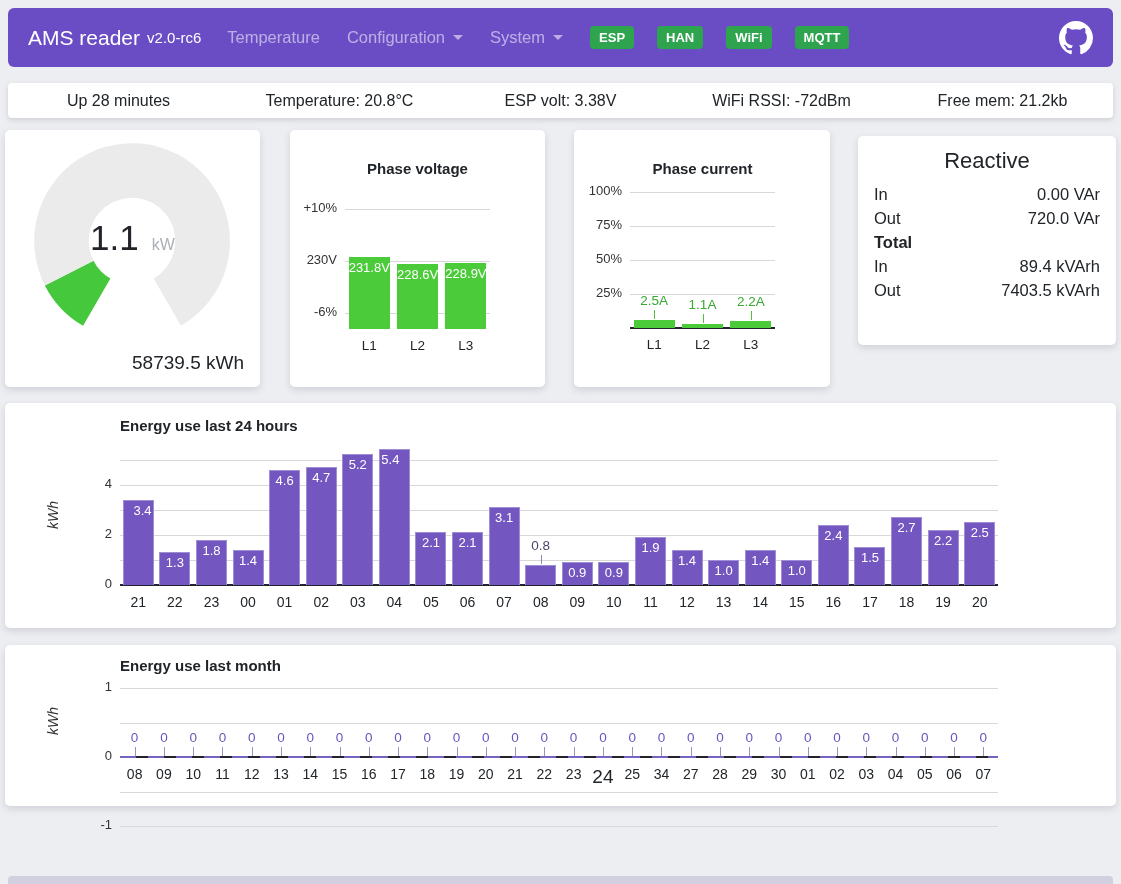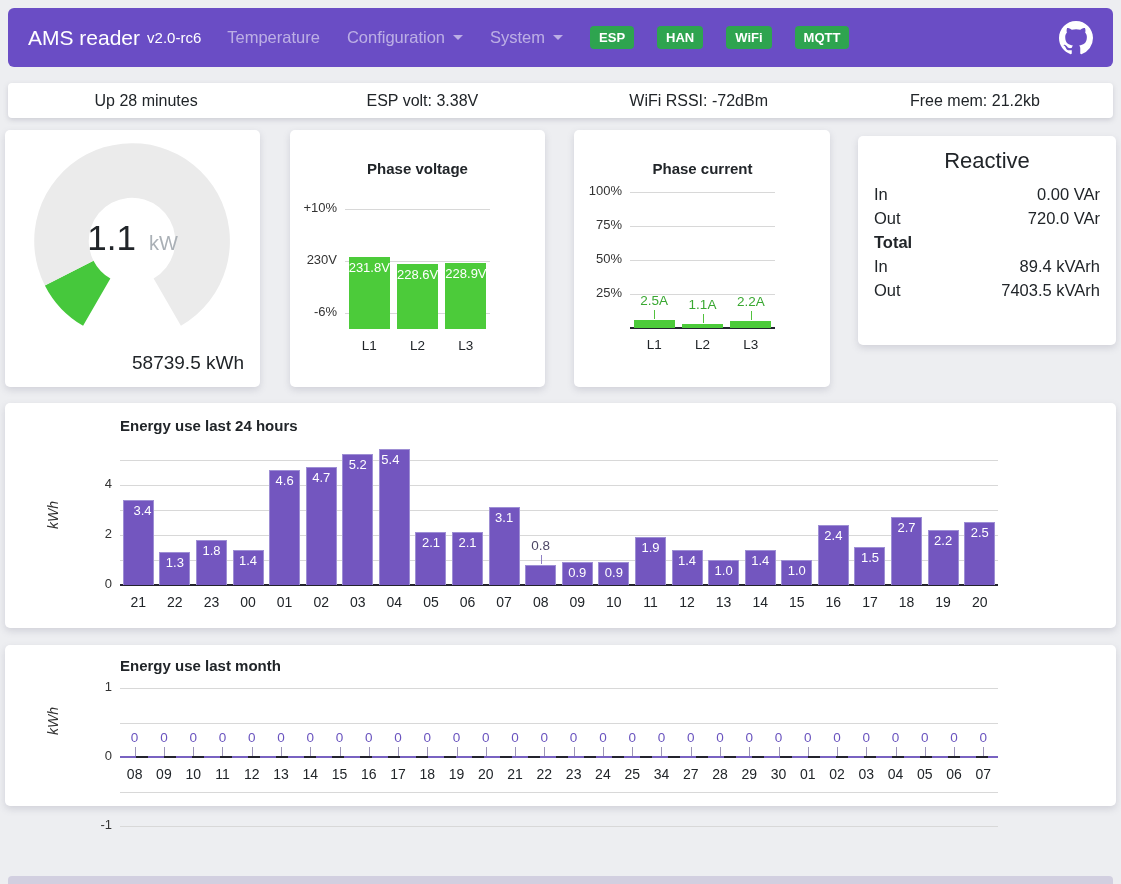--- a/index.html
+++ b/index.html
@@ -31,21 +31,21 @@
   .bar{position:absolute;box-sizing:border-box;}
   .bar-green{background:#4ccb3a;}
   .bar-purple{background:#7356bf;border:1px solid #9e8fd4;border-bottom:none;}
   .blab-in{position:absolute;text-align:center;color:#fff;font-size:13px;}
   .blab-out{position:absolute;text-align:center;font-size:13.5px;}
   .btick{position:absolute;width:1px;height:9px;}
   .ylab{position:absolute;width:56px;text-align:center;font-style:italic;font-size:14px;color:#333;transform:rotate(-90deg);}
   
   .gauge-svg{position:absolute;left:24px;top:8px;}
   .gauge-value{position:absolute;left:0;top:88px;width:100%;text-align:center;color:#212529;font-size:35px;}
-  .gauge-unit{font-size:20px;color:#aab0b6;margin-left:13px;}
+  .gauge-unit{font-size:16px;color:#aab0b6;margin-left:13px;}
   .gauge-label{position:absolute;left:0;top:132px;width:100%;text-align:center;font-size:18px;color:#212529;}
   .gauge-total{position:absolute;right:16px;bottom:13px;font-size:19px;color:#212529;}
   
   .rx-title{text-align:center;font-size:22px;color:#212529;padding-top:12px;}
   .rx-body{padding:8px 16px 0 16px;}
   .rx-head{font-size:16.5px;font-weight:bold;color:#212529;height:24px;line-height:24px;}
   .rx-row{display:flex;justify-content:space-between;font-size:16.5px;color:#212529;height:24px;line-height:24px;}
   .bottom-strip{position:absolute;left:8px;top:876px;width:1105px;height:8px;background:#d2cfe0;border-radius:4px 4px 0 0;}
 </style>
 </head>
@@ -75,20 +75,21 @@
     </div>
     <span class="gh">
       <svg width="34" height="34" viewBox="0 0 16 16" fill="#ffffff" aria-hidden="true">
         <path d="M8 0C3.58 0 0 3.58 0 8c0 3.54 2.29 6.53 5.47 7.59.4.07.55-.17.55-.38 0-.19-.01-.82-.01-1.49-2.01.37-2.53-.49-2.69-.94-.09-.23-.48-.94-.82-1.13-.28-.15-.68-.52-.01-.53.63-.01 1.08.58 1.23.82.72 1.21 1.87.87 2.33.66.07-.52.28-.87.51-1.07-1.78-.2-3.64-.89-3.64-3.95 0-.87.31-1.59.82-2.15-.08-.2-.36-1.02.08-2.12 0 0 .67-.21 2.2.82.64-.18 1.32-.27 2-.27s1.36.09 2 .27c1.53-1.04 2.2-.82 2.2-.82.44 1.1.16 1.92.08 2.12.51.56.82 1.27.82 2.15 0 3.07-1.87 3.75-3.65 3.95.29.25.54.73.54 1.48 0 1.07-.01 1.93-.01 2.2 0 .21.15.46.55.38A8.01 8.01 0 0 0 16 8c0-4.42-3.58-8-8-8z"></path>
       </svg>
     </span>
   </div>
 
   <div class="statusbar">
     <span class="sb-item">Up 28 minutes</span>
+    <span class="sb-item">Temperature: 20.8°C</span>
     <span class="sb-item">ESP volt: 3.38V</span>
     <span class="sb-item">WiFi RSSI: -72dBm</span>
     <span class="sb-item">Free mem: 21.2kb</span>
   </div>
 
   <div class="card" style="left:5px;top:130px;width:255px;height:257px;">
     <svg class="gauge-svg" width="206" height="206" viewBox="0 0 200 200">
       <path d="M 52.5,182.3 A 95,95 0 0 1 15.4,143.1 L 62.6,119.1 A 42,42 0 0 0 79.0,136.4 Z" fill="#46c83c"></path>
       <path d="M 15.4,143.1 A 95,95 0 1 1 147.5,182.3 L 121.0,136.4 A 42,42 0 1 0 62.6,119.1 Z" fill="#ebebeb"></path>
     </svg>
@@ -313,21 +314,21 @@
         <div class="btick" style="left: 510.1px; top: 102px; background: rgb(155, 147, 184);"></div>
         <div class="xtick" style="left: 495.467px; top: 121px; width: 29.2667px; font-size: 14px;">21</div>
         <div class="blab-out" style="left: 515.367px; top: 85px; width: 48px; color: rgb(106, 84, 191);">0</div>
         <div class="btick" style="left: 539.367px; top: 102px; background: rgb(155, 147, 184);"></div>
         <div class="xtick" style="left: 524.733px; top: 121px; width: 29.2667px; font-size: 14px;">22</div>
         <div class="blab-out" style="left: 544.633px; top: 85px; width: 48px; color: rgb(106, 84, 191);">0</div>
         <div class="btick" style="left: 568.633px; top: 102px; background: rgb(155, 147, 184);"></div>
         <div class="xtick" style="left: 554px; top: 121px; width: 29.2667px; font-size: 14px;">23</div>
         <div class="blab-out" style="left: 573.9px; top: 85px; width: 48px; color: rgb(106, 84, 191);">0</div>
         <div class="btick" style="left: 597.9px; top: 102px; background: rgb(155, 147, 184);"></div>
-        <div class="xtick" style="left: 583.267px; top: 121px; width: 29.2667px; font-size: 14px; text-align: center;">24</div>
+        <div class="xtick" style="left: 583.267px; top: 121px; width: 29.2667px; font-size: 19px; text-align: center;">24</div>
         <div class="blab-out" style="left: 603.167px; top: 85px; width: 48px; color: rgb(106, 84, 191);">0</div>
         <div class="btick" style="left: 627.167px; top: 102px; background: rgb(155, 147, 184);"></div>
         <div class="xtick" style="left: 612.533px; top: 121px; width: 29.2667px; font-size: 14px;">25</div>
         <div class="blab-out" style="left: 632.433px; top: 85px; width: 48px; color: rgb(106, 84, 191);">0</div>
         <div class="btick" style="left: 656.433px; top: 102px; background: rgb(155, 147, 184);"></div>
         <div class="xtick" style="left: 641.8px; top: 121px; width: 29.2667px; font-size: 14px;">34</div>
         <div class="blab-out" style="left: 661.7px; top: 85px; width: 48px; color: rgb(106, 84, 191);">0</div>
         <div class="btick" style="left: 685.7px; top: 102px; background: rgb(155, 147, 184);"></div>
         <div class="xtick" style="left: 671.067px; top: 121px; width: 29.2667px; font-size: 14px;">27</div>
         <div class="blab-out" style="left: 690.967px; top: 85px; width: 48px; color: rgb(106, 84, 191);">0</div>

